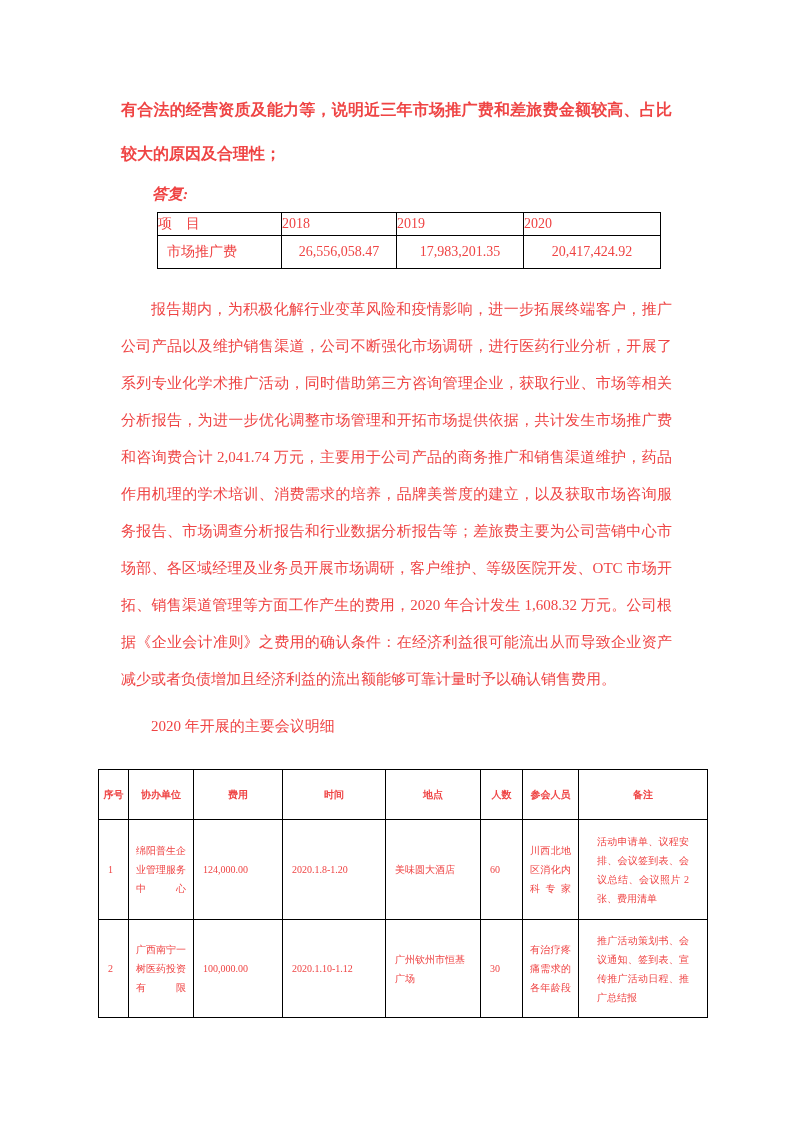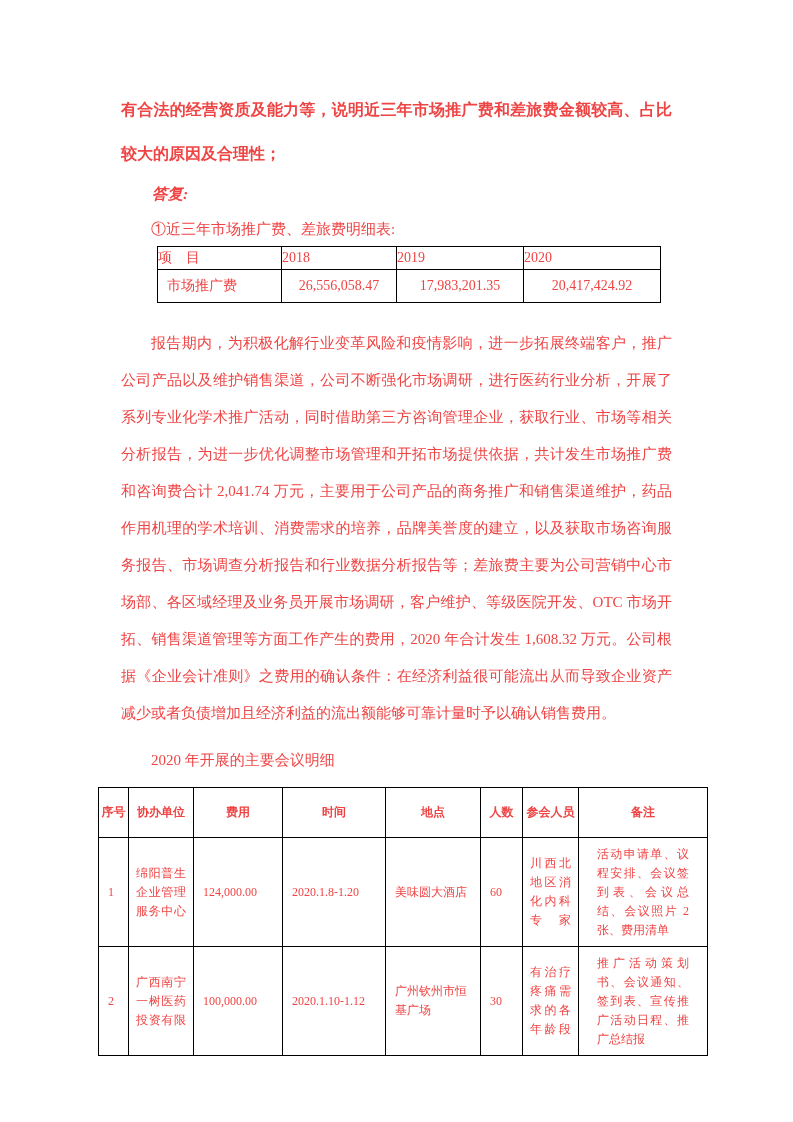--- a/index.html
+++ b/index.html
@@ -66,22 +66,22 @@
   .meetings-title {
     margin-top: 10px;
     font-size: 15px;
     line-height: 37px;
     text-indent: 2em;
   }
 
   .meeting-table {
     width: 609px;
     margin-left: -23px;
-    margin-top: 8px;
-    font-size: 12px;
+    margin-top: 24px;
+    font-size: 10px;
   }
   .meeting-table th {
     font-family: "Liberation Sans", "DejaVu Sans", sans-serif;
     font-weight: bold;
     text-align: center;
     height: 50px;
     line-height: 19px;
     padding: 1px 2px;
     vertical-align: middle;
   }
@@ -105,21 +105,20 @@
 </style>
 </head>
 <body>
 
 <div class="page">
 
   <p class="heading">有合法的经营资质及能力等，说明近三年市场推广费和差旅费金额较高、占比较大的原因及合理性；</p>
 
   <p class="reply-label">答复:</p>
 
-  <p class="item-title">①近三年市场推广费、差旅费明细表:</p>
 
   <table class="expense-table">
     <colgroup>
       <col style="width:124px">
         <col style="width:115px">
         <col style="width:127px">
         <col style="width:137px">
     </colgroup>
     <thead>
       <tr>

